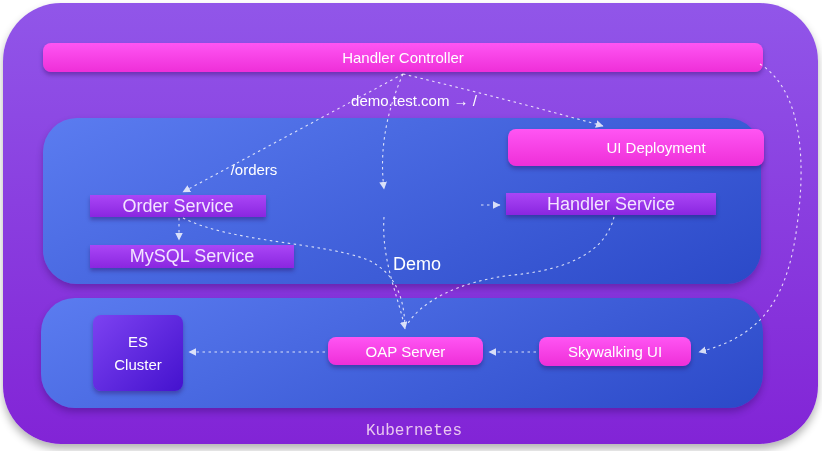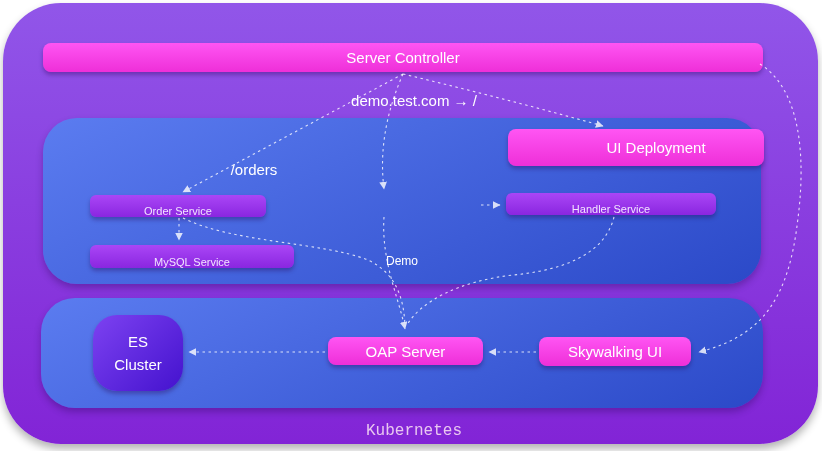--- a/index.html
+++ b/index.html
@@ -25,64 +25,64 @@
     position:absolute;display:flex;align-items:center;justify-content:center;
     color:#ffffff;text-align:center;
     box-shadow:0 3px 4px rgba(40,0,80,0.35);
   }
   .node-pink{
     background:linear-gradient(180deg, var(--node-pink-top,#ff55f3) 0%, var(--node-pink-bottom,#ee2fd8) 100%);
     border-radius:8px;font-size:15px;
   }
   .node-purple{
     background:linear-gradient(180deg, var(--node-purple-top,#aa46f6) 0%, var(--node-purple-bottom,#8a26e0) 100%);
-    border-radius:6px;font-size:11px;color:#f3e4ff;align-items:flex-end;
+    border-radius:0;font-size:18px;color:#f3e4ff;
   }
   .node-es{
     background:linear-gradient(135deg, var(--es-top,#7d42f1) 0%, var(--es-bottom,#4412ce) 100%);
-    border-radius:24px;font-size:15px;line-height:1.55;align-items:center;
+    border-radius:8px;font-size:15px;line-height:1.55;align-items:center;
   }
   .ingress-bar{left:40px;top:40px;width:720px;height:29px;}
   .ui-deployment{left:505px;top:126px;width:216px;height:37px;padding-left:40px;}
   .order-service{left:87px;top:192px;width:176px;height:22px;}
   .receive-service{left:292px;top:191px;width:184px;height:22px;}
   .handler-service{left:503px;top:190px;width:210px;height:22px;}
   .mysql-service{left:87px;top:242px;width:204px;height:23px;}
   .es-cluster{left:90px;top:312px;width:90px;height:76px;}
   .es-cluster span{display:block;width:62px;}
   .oap-server{left:325px;top:334px;width:155px;height:28px;}
   .skywalking-ui{left:536px;top:334px;width:152px;height:29px;}
   .lbl{
     position:absolute;color:#ffffff;font-size:15px;text-align:center;z-index:6;
   }
   .lbl-route{left:0;top:89px;width:822px;}
   .lbl-orders{left:201px;top:134px;width:100px;margin-top:24px;}
   .lbl-receiveapi{left:333px;top:133px;width:100px;}
-  .lbl-demo{left:349px;top:251px;width:100px;font-size:12px;}
+  .lbl-demo{left:364px;top:251px;width:100px;font-size:18px;}
   .lbl-skywalking{left:346px;top:382px;width:100px;}
   .lbl-kubernetes{
     left:0;top:419px;width:822px;font-size:16px;
     font-family:"Liberation Mono", monospace;color:#e9c7f0;
   }
   svg.edges{position:absolute;left:0;top:0;z-index:5;pointer-events:none;}
   svg.edges path.edge{
     fill:none;stroke:var(--connector,#ffffff);stroke-width:1.1;
     stroke-dasharray:2.5 3.5;opacity:0.8;
   }
 </style>
 </head>
 <body>
 
 <div class="cluster">
 
   <div class="group group-demo"></div>
   <div class="group group-skywalking"></div>
 
   <div class="node node-pink ingress-bar">
-    <span>Server Controller</span>
+    <span>Handler Controller</span>
   </div>
 
   <div class="node node-pink ui-deployment">
     <span>UI Deployment</span>
   </div>
   <div class="node node-purple order-service">
     <span>Order Service</span>
   </div>
   <div class="node node-purple handler-service">
     <span>Handler Service</span>

